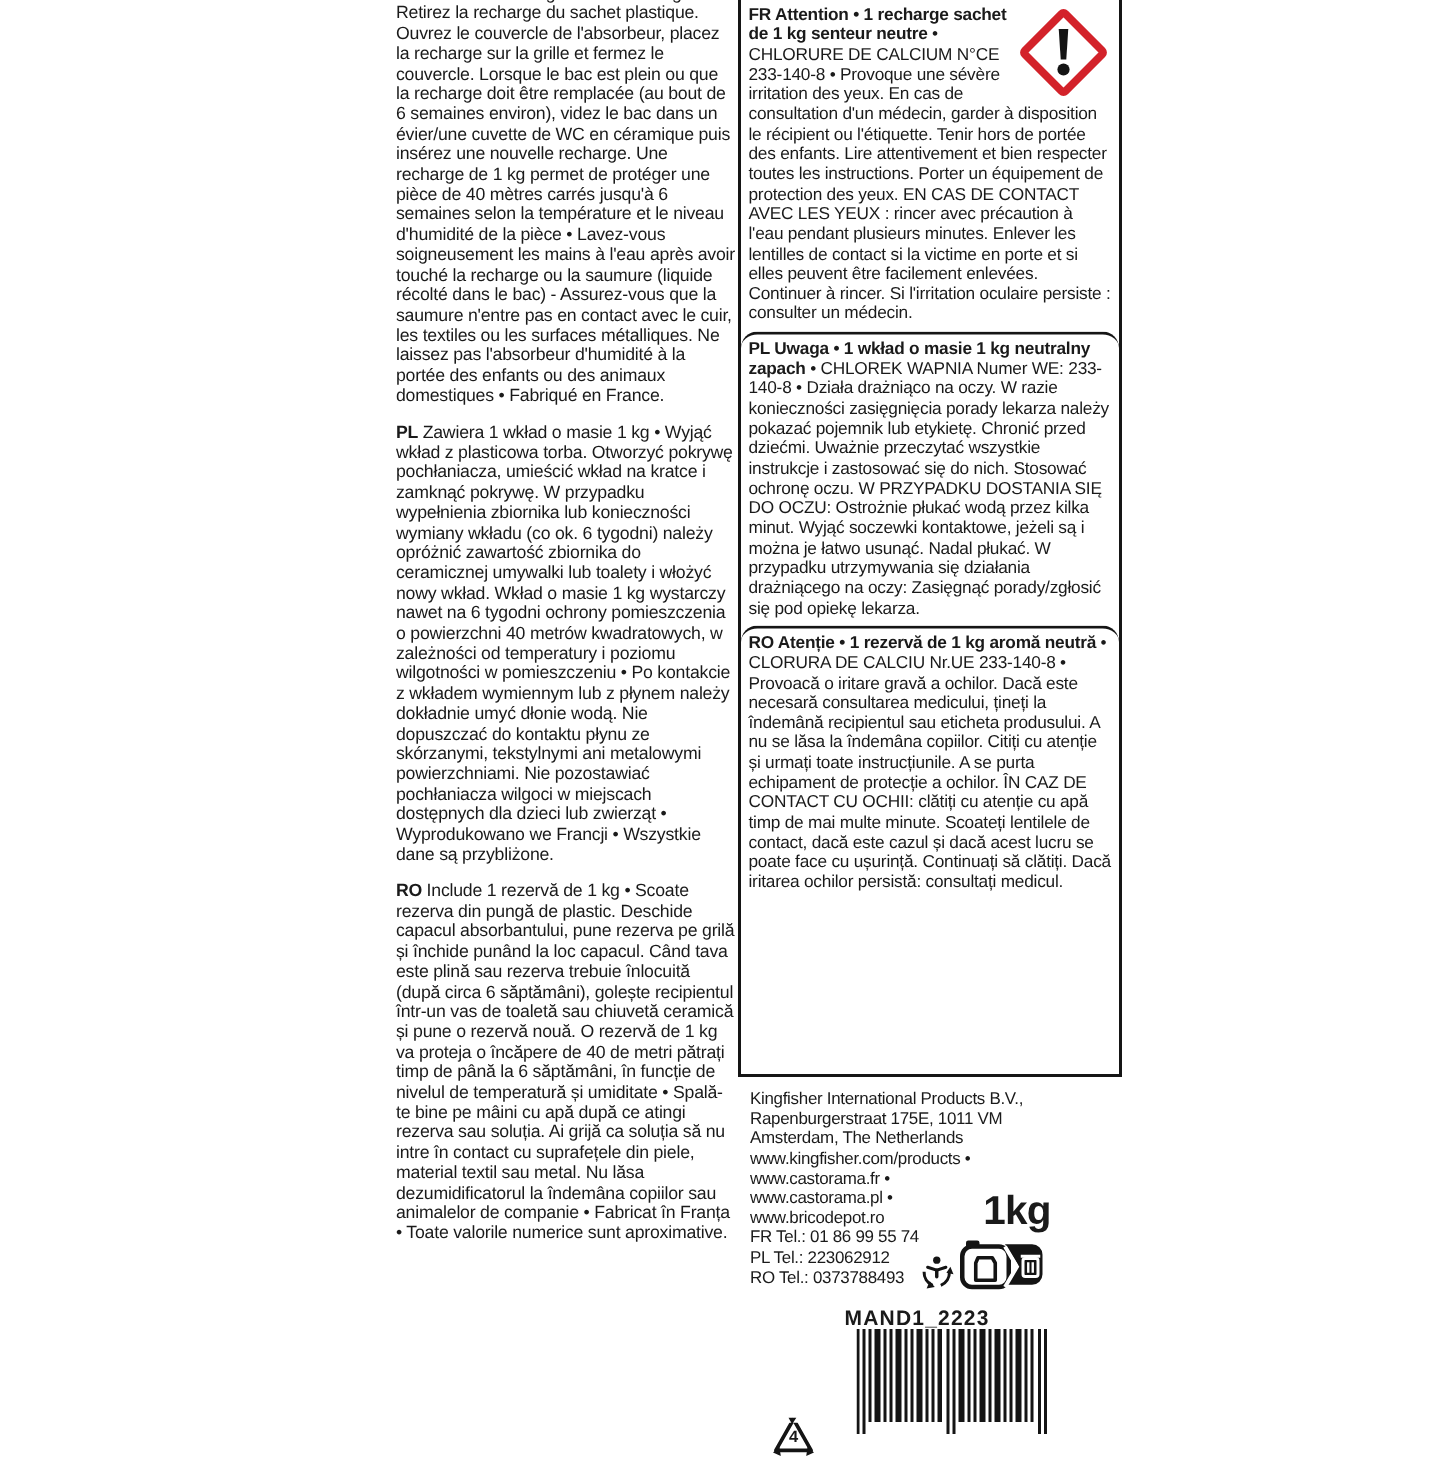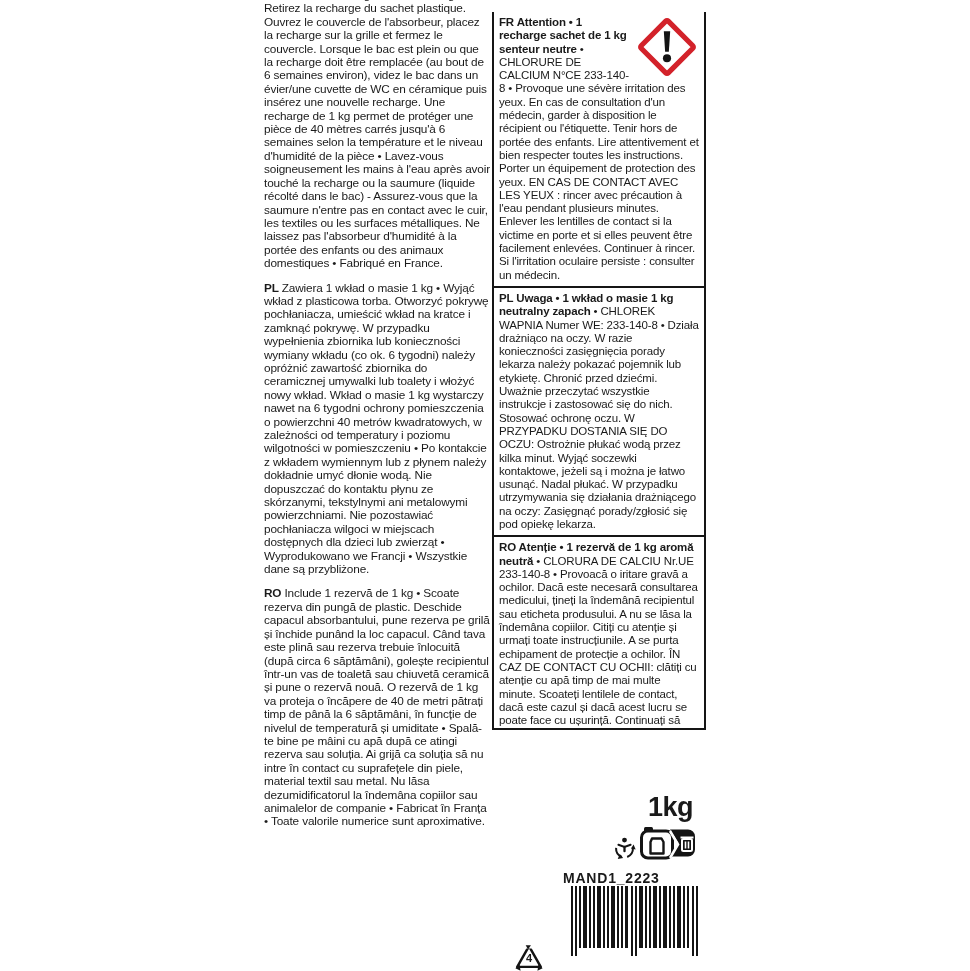--- a/index.html
+++ b/index.html
@@ -9,37 +9,37 @@
   }
   
   .col-left{
     position:absolute;left:264px;top:-11px;width:226px;
     font-size:11.8px;line-height:13.4px;letter-spacing:-0.15px;
   }
   .para{margin:0 0 11px 0;}
   .para b{margin-right:3px;}
   
   .hazard-box{
-    position:absolute;left:492px;top:12px;width:214px;height:718px;
+    position:absolute;left:492px;top:0;width:256px;height:718px;
     border:2px solid #151515;border-top:none;box-sizing:border-box;
     overflow:hidden;background:#fff;
   }
   .sec{padding:4px 5px;font-size:11.5px;line-height:13.3px;letter-spacing:-0.15px;}
-  .sec + .sec{border-top:2px solid #151515;}
+  .sec + .sec{border-top:2px solid #151515;border-radius:11px;}
   .sec p{margin:0;}
   .sec b{margin-right:3px;}
   .ghs{float:right;width:64px;height:58px;margin:2px 0 2px 4px;}
   
   .address{
     position:absolute;left:500px;top:727px;width:220px;
     font-size:11.3px;line-height:13.2px;letter-spacing:-0.2px;
     white-space:pre-line;
   }
   .weight{
-    position:absolute;left:648px;top:792px;width:60px;
+    position:absolute;left:648px;top:792px;width:60px;text-align:center;
     font-size:27px;font-weight:bold;letter-spacing:-0.5px;
   }
   .triman{position:absolute;left:611px;top:833px;width:27px;height:27px;}
   .sorticon{position:absolute;left:640px;top:826px;width:57px;height:34px;}
   .batch{
     position:absolute;left:563px;top:870px;width:150px;
     font-size:14px;font-weight:bold;letter-spacing:0.8px;
   }
   .barcode{position:absolute;left:571px;top:886px;width:127px;height:70px;}
   .barcode-digits{
@@ -77,20 +77,30 @@
     </div>
     <div class="sec">
       <p><b>PL Uwaga • 1 wkład o masie 1 kg neutralny zapach</b><span>• CHLOREK WAPNIA Numer WE: 233-140-8 • Działa drażniąco na oczy. W razie konieczności zasięgnięcia porady lekarza należy pokazać pojemnik lub etykietę. Chronić przed dziećmi. Uważnie przeczytać wszystkie instrukcje i zastosować się do nich. Stosować ochronę oczu. W PRZYPADKU DOSTANIA SIĘ DO OCZU: Ostrożnie płukać wodą przez kilka minut. Wyjąć soczewki kontaktowe, jeżeli są i można je łatwo usunąć. Nadal płukać. W przypadku utrzymywania się działania drażniącego na oczy: Zasięgnąć porady/zgłosić się pod opiekę lekarza.</span></p>
     </div>
     <div class="sec">
       <p><b>RO Atenție • 1 rezervă de 1 kg aromă neutră</b><span>• CLORURA DE CALCIU Nr.UE 233-140-8 • Provoacă o iritare gravă a ochilor. Dacă este necesară consultarea medicului, țineți la îndemână recipientul sau eticheta produsului. A nu se lăsa la îndemâna copiilor. Citiți cu atenție și urmați toate instrucțiunile. A se purta echipament de protecție a ochilor. ÎN CAZ DE CONTACT CU OCHII: clătiți cu atenție cu apă timp de mai multe minute. Scoateți lentilele de contact, dacă este cazul și dacă acest lucru se poate face cu ușurință. Continuați să clătiți. Dacă iritarea ochilor persistă: consultați medicul.</span></p>
     </div>
 
   </div>
 
+  <div class="address">Kingfisher International Products B.V.,
+Rapenburgerstraat 175E, 1011 VM
+Amsterdam, The Netherlands
+www.kingfisher.com/products •
+www.castorama.fr •
+www.castorama.pl •
+www.bricodepot.ro
+FR Tel.: 01 86 99 55 74
+PL Tel.: 223062912
+RO Tel.: 0373788493</div>
 
   <div class="weight">1kg</div>
 
   <div class="triman">
     <svg viewBox="0 0 40 40">
       <circle cx="20" cy="10.5" r="3.6" fill="#141414"></circle>
       <path d="M11 17.5 L20 20.5 L29 17.5" stroke="#141414" stroke-width="3" fill="none" stroke-linecap="round"></path>
       <path d="M20 20.5 L20 27" stroke="#141414" stroke-width="3.4" fill="none" stroke-linecap="round"></path>
       <path d="M7.5 22 A 14 14 0 0 0 16 35.5" stroke="#141414" stroke-width="3" fill="none"></path>
       <path d="M32.5 22 A 14 14 0 0 1 24 35.5" stroke="#141414" stroke-width="3" fill="none"></path>

